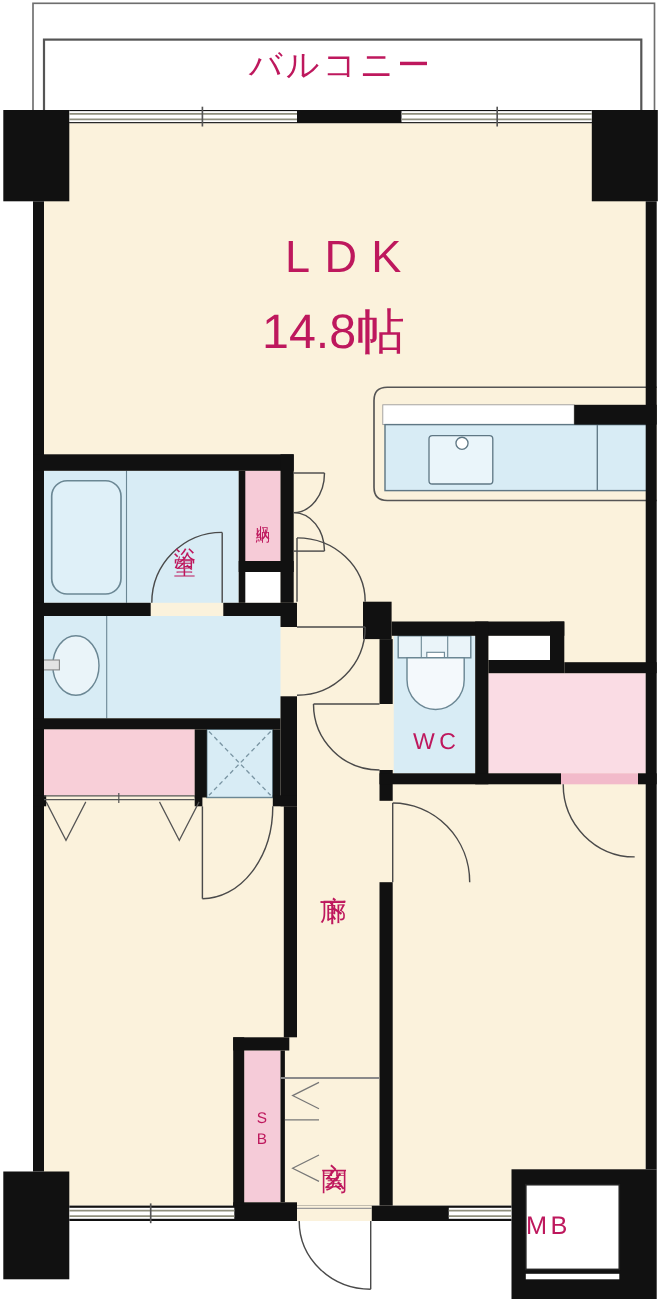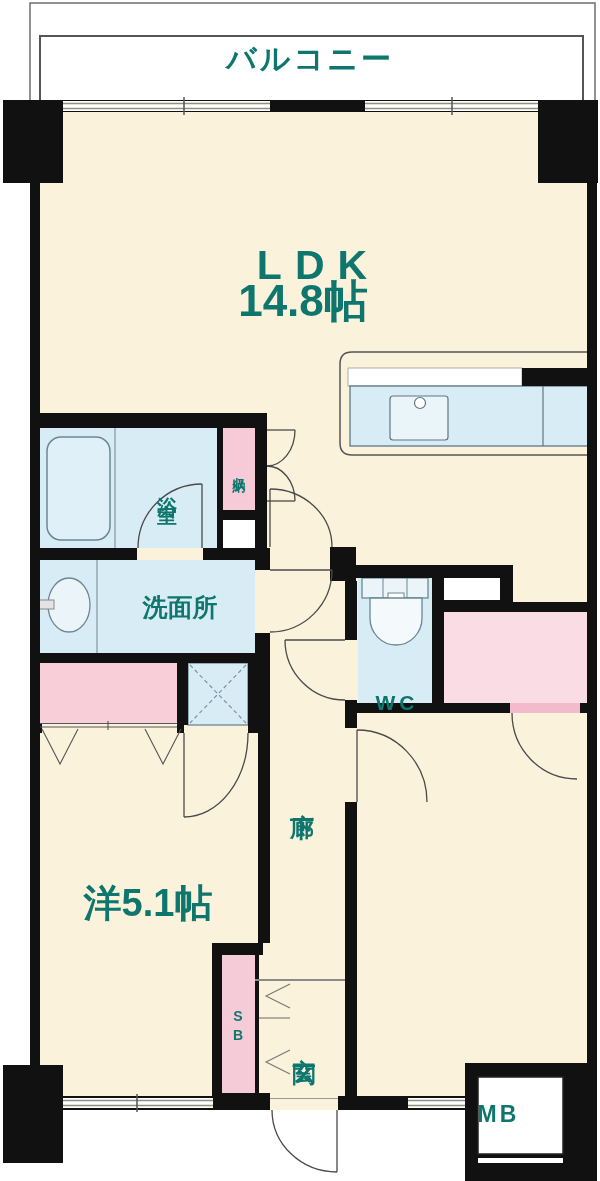--- a/index.html
+++ b/index.html
@@ -1,20 +1,20 @@
 <!DOCTYPE html>
 <html><head>
 <meta charset="utf-8">
 <style>
   html,body{margin:0;padding:0;background:#ffffff;}
   .plan{position:relative;width:600px;height:1181px;background:#ffffff;overflow:hidden;
         font-family:"Liberation Sans","DejaVu Sans",sans-serif;}
   .plan svg{position:absolute;left:0;top:0;}
   .lbl{position:absolute;display:flex;align-items:center;justify-content:center;
-       color:#0f766e;white-space:nowrap;font-weight:bold;}
+       color:#be185d;white-space:nowrap;}
   .v{writing-mode:vertical-rl;text-orientation:upright;}
 </style>
 </head>
 <body>
 
 <div class="plan">
 
 <svg width="600" height="1181" viewBox="0 0 600 1181">
 
   <g>
@@ -186,36 +186,34 @@
   </g>
 
   <g>
     <rect x="478" y="1077" width="85" height="77" fill="#ffffff" stroke="#222222" stroke-width="1.5"></rect>
     <rect x="478" y="1158" width="85" height="5" fill="#ffffff"></rect>
   </g>
 </svg>
 
 <div class="lbl" style="left:150px;top:38px;width:320px;height:42px;font-size:30px;letter-spacing:3px;">バルコニー</div>
 
-<div class="lbl" style="left:212px;top:208px;width:200px;height:50px;font-size:41px;letter-spacing:13px;padding-left:13px;box-sizing:border-box;margin-top:32px;">LDK</div>
+<div class="lbl" style="left:212px;top:208px;width:200px;height:50px;font-size:41px;letter-spacing:13px;padding-left:13px;box-sizing:border-box;">LDK</div>
 <div class="lbl" style="left:203px;top:278px;width:200px;height:46px;font-size:44px;">14.8帖</div>
 
 <div class="lbl v" style="left:154px;top:448px;width:28px;height:80px;font-size:20px;letter-spacing:7px;">浴室</div>
 
 <div class="lbl v" style="left:230px;top:442px;width:17px;height:56px;font-size:13px;letter-spacing:3px;">収納</div>
 
-<div class="lbl" style="left:100px;top:590px;width:160px;height:34px;font-size:25px;">洗面所</div>
-
-
-<div class="lbl" style="left:358px;top:688px;width:74px;height:30px;font-size:21px;letter-spacing:4px;padding-left:4px;box-sizing:border-box;">WC</div>
+
+
+<div class="lbl" style="left:358px;top:660px;width:74px;height:30px;font-size:21px;letter-spacing:4px;padding-left:4px;box-sizing:border-box;">WC</div>
 
 
 <div class="lbl v" style="left:288px;top:756px;width:28px;height:88px;font-size:24px;letter-spacing:5px;">廊下</div>
 
-<div class="lbl" style="left:48px;top:880px;width:200px;height:46px;font-size:38px;">洋5.1帖</div>
 
 <div class="lbl v" style="left:290px;top:1002px;width:30px;height:86px;font-size:23px;letter-spacing:6px;">玄関</div>
 
 <div class="lbl v" style="left:229px;top:996px;width:18px;height:62px;font-size:14px;letter-spacing:3px;">SB</div>
 
 
 <div class="lbl" style="left:456px;top:1100px;width:85px;height:28px;font-size:23px;letter-spacing:3px;">MB</div>
 
 </div>
 

